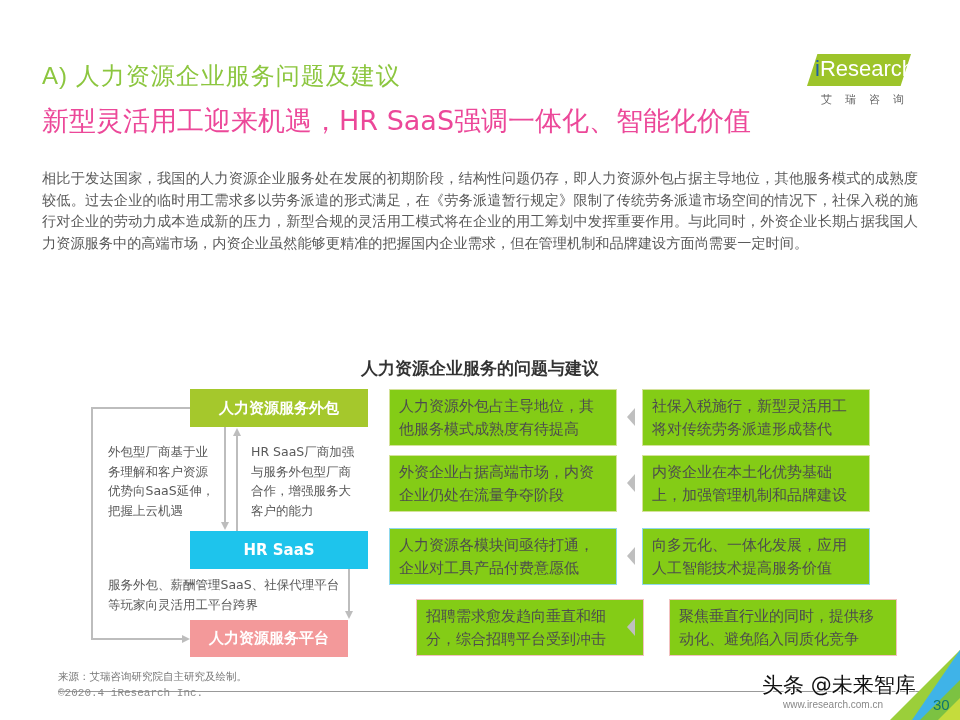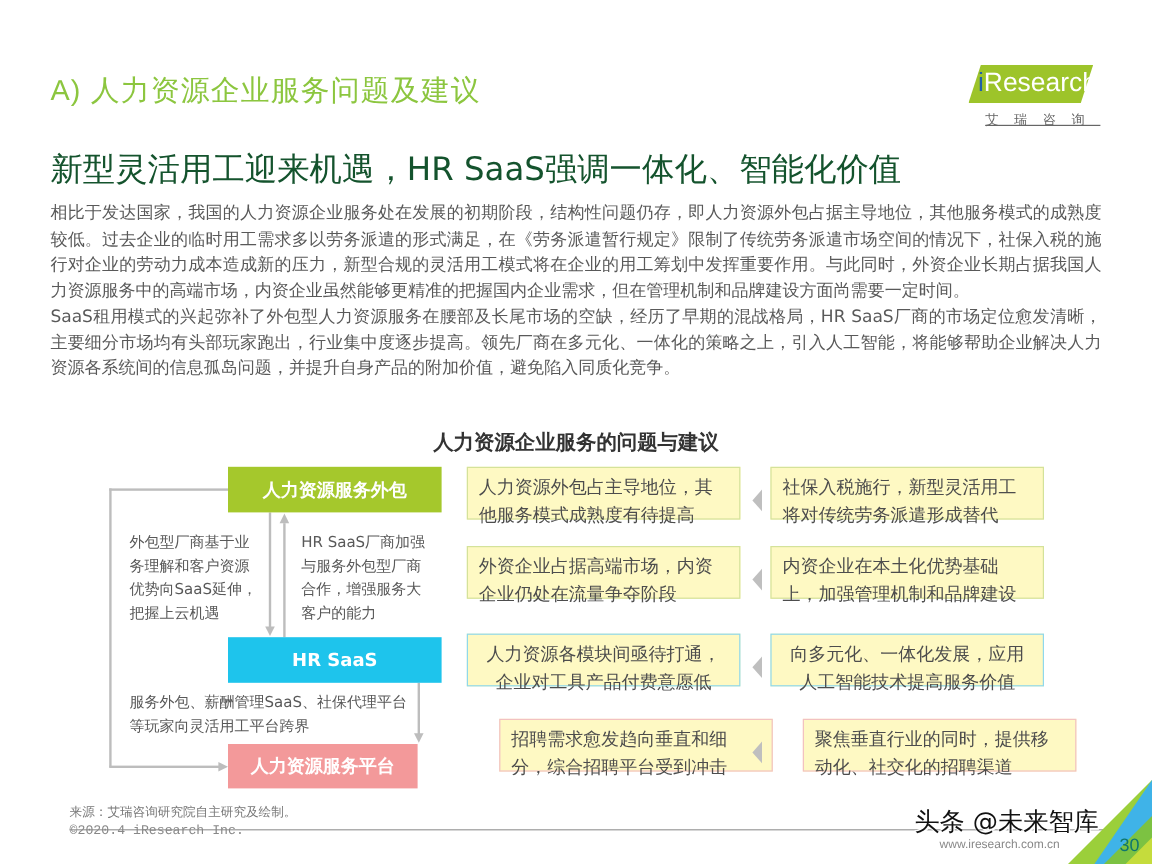--- a/index.html
+++ b/index.html
@@ -1,25 +1,25 @@
 <!DOCTYPE html>
 <html><head>
   <meta charset="utf-8">
   <style>
     * { box-sizing: border-box; margin: 0; padding: 0; }
     html, body { width: 960px; height: 720px; background: #ffffff; overflow: hidden; }
     body { position: relative; font-family: "DejaVu Sans", "Liberation Sans", sans-serif; color: #595959; }
 
     .title { position: absolute; left: 42px; top: 52px; font-size: 24px; color: #8cc63f; letter-spacing: 1px; line-height: 48px; white-space: nowrap; font-family: Liberation Sans, sans-serif; }
-    .subtitle { position: absolute; left: 42px; top: 124px; font-size: 27px; color: #14532d; line-height: 36px; white-space: nowrap; }
+    .subtitle { position: absolute; left: 42px; top: 103px; font-size: 27px; color: #ec4899; line-height: 36px; white-space: nowrap; }
 
     .logo { position: absolute; left: 793px; top: 52px; width: 120px; height: 60px; }
     .logo-badge { position: absolute; left: 14px; top: 2px; width: 104px; height: 32px; background: #9dc42a; clip-path: polygon(10% 0, 100% 0, 90% 100%, 0 100%); }
     .logo-text { position: absolute; left: 22px; top: 4px; font-size: 22px; color: #ffffff; font-family: "Liberation Sans", sans-serif; line-height: 26px; }
-    .logo-cn { position: absolute; left: 28px; top: 40px; font-size: 11px; color: #666; letter-spacing: 13px; white-space: nowrap; text-decoration: underline; }
+    .logo-cn { position: absolute; left: 28px; top: 40px; font-size: 11px; color: #666; letter-spacing: 13px; white-space: nowrap; }
 
     .body-text { position: absolute; left: 42px; top: 168px; width: 876px; font-size: 14.2px; line-height: 21.5px; color: #595959; text-align: justify; }
     .body-text p { margin: 0; }
 
     .diagram-title { position: absolute; left: 0; width: 960px; top: 357px; text-align: center; font-size: 17px; font-weight: bold; color: #333; }
 
     .box { position: absolute; color: #fff; font-weight: bold; font-size: 15px; text-align: center; display: flex; align-items: center; justify-content: center; }
     .box-outsource { left: 190px; top: 389px; width: 178px; height: 38px; background: #a5c82c; }
     .box-saas { left: 190px; top: 531px; width: 178px; height: 38px; background: #1ec4ec; }
     .box-platform { left: 190px; top: 620px; width: 158px; height: 37px; background: #f3999a; }
@@ -27,23 +27,23 @@
     .line { position: absolute; background: #bdbdbd; }
     .note { position: absolute; font-size: 12.5px; line-height: 19.5px; color: #595959; }
     .note-left { left: 108px; top: 442px; width: 112px; }
     .note-right { left: 251px; top: 442px; width: 112px; }
     .note-bottom { left: 108px; top: 575px; width: 240px; }
 
     .arrow-up { position: absolute; width: 0; height: 0; border-left: 4px solid transparent; border-right: 4px solid transparent; border-bottom: 8px solid #bdbdbd; }
     .arrow-down { position: absolute; width: 0; height: 0; border-left: 4px solid transparent; border-right: 4px solid transparent; border-top: 8px solid #bdbdbd; }
     .arrow-right { position: absolute; width: 0; height: 0; border-top: 4px solid transparent; border-bottom: 4px solid transparent; border-left: 8px solid #bdbdbd; }
 
-    .card { position: absolute; width: 228px; height: 44px; border: 1.5px solid; font-size: 15px; line-height: 23px; color: #4d4d4d; padding: 5px 9px; background: #fef9c3; }
+    .card { position: absolute; width: 228px; height: 57px; border: 1.5px solid; font-size: 15px; line-height: 23px; color: #4d4d4d; padding: 5px 9px; background: #84cc16; }
     .card.green { border-color: #d4e29a; }
-    .card.blue { border-color: #8fd8ec; text-align: center; }
+    .card.blue { border-color: #8fd8ec; }
     .card.pink { border-color: #f2c1c1; margin-left: 27px; }
     .col-l { left: 389px; }
     .col-r { left: 642px; }
     .row1 { top: 389px; }
     .row2 { top: 455px; }
     .row3 { top: 528px; }
     .row4 { top: 599px; }
     .chev { position: absolute; left: 627px; width: 0; height: 0; border-top: 9px solid transparent; border-bottom: 9px solid transparent; border-right: 8px solid #bfbfbf; }
 
     .source { position: absolute; left: 58px; top: 670px; font-size: 10.5px; color: #777; }
@@ -61,21 +61,20 @@
 <div class="subtitle">新型灵活用工迎来机遇，HR SaaS强调一体化、智能化价值</div>
 
 <div class="logo">
   <div class="logo-badge"></div>
   <div class="logo-text"><span style="color:#1f5fa8">i</span><span>Research</span></div>
   <div class="logo-cn">艾瑞咨询</div>
 </div>
 
 <div class="body-text">
   <p>相比于发达国家，我国的人力资源企业服务处在发展的初期阶段，结构性问题仍存，即人力资源外包占据主导地位，其他服务模式的成熟度较低。过去企业的临时用工需求多以劳务派遣的形式满足，在《劳务派遣暂行规定》限制了传统劳务派遣市场空间的情况下，社保入税的施行对企业的劳动力成本造成新的压力，新型合规的灵活用工模式将在企业的用工筹划中发挥重要作用。与此同时，外资企业长期占据我国人力资源服务中的高端市场，内资企业虽然能够更精准的把握国内企业需求，但在管理机制和品牌建设方面尚需要一定时间。</p>
-  <p>SaaS租用模式的兴起弥补了外包型人力资源服务在腰部及长尾市场的空缺，经历了早期的混战格局，HR SaaS厂商的市场定位愈发清晰，主要细分市场均有头部玩家跑出，行业集中度逐步提高。领先厂商在多元化、一体化的策略之上，引入人工智能，将能够帮助企业解决人力资源各系统间的信息孤岛问题，并提升自身产品的附加价值，避免陷入同质化竞争。</p>
 </div>
 
 <div class="diagram-title">人力资源企业服务的问题与建议</div>
 
 <div class="line" style="left:91px; top:407px; width:99px; height:1.5px;"></div>
 <div class="line" style="left:91px; top:407px; width:1.5px; height:232px;"></div>
 <div class="line" style="left:91px; top:638px; width:92px; height:1.5px;"></div>
 <div class="arrow-right" style="left:182px; top:635px;"></div>
 
 <div class="line" style="left:224px; top:427px; width:1.5px; height:96px;"></div>
@@ -101,21 +100,21 @@
 <div class="card green col-l row2">外资企业占据高端市场，内资企业仍处在流量争夺阶段</div>
 <div class="chev" style="top:474px;"></div>
 <div class="card green col-r row2">内资企业在本土化优势基础上，加强管理机制和品牌建设</div>
 
 <div class="card blue col-l row3">人力资源各模块间亟待打通，企业对工具产品付费意愿低</div>
 <div class="chev" style="top:547px;"></div>
 <div class="card blue col-r row3">向多元化、一体化发展，应用人工智能技术提高服务价值</div>
 
 <div class="card pink col-l row4">招聘需求愈发趋向垂直和细分，综合招聘平台受到冲击</div>
 <div class="chev" style="top:618px;"></div>
-<div class="card pink col-r row4">聚焦垂直行业的同时，提供移动化、社交化的招聘渠道</div>
+<div class="card pink col-r row4">聚焦垂直行业的同时，提供移动化、避免陷入同质化竞争</div>
 
 <div class="source">来源：艾瑞咨询研究院自主研究及绘制。</div>
 <div class="footer-line"></div>
 <div class="copyright">©2020.4 iResearch Inc.</div>
 <div class="site">www.iresearch.com.cn</div>
 
 <svg class="corner" viewBox="0 0 70 70">
   <polygon points="70,0 70,70 0,70" fill="#9bcf3a"></polygon>
   <polygon points="70,0 70,38 38,70 22,70" fill="#3fb3e8"></polygon>
   <polygon points="70,30 70,70 30,70" fill="#7cc242"></polygon>

